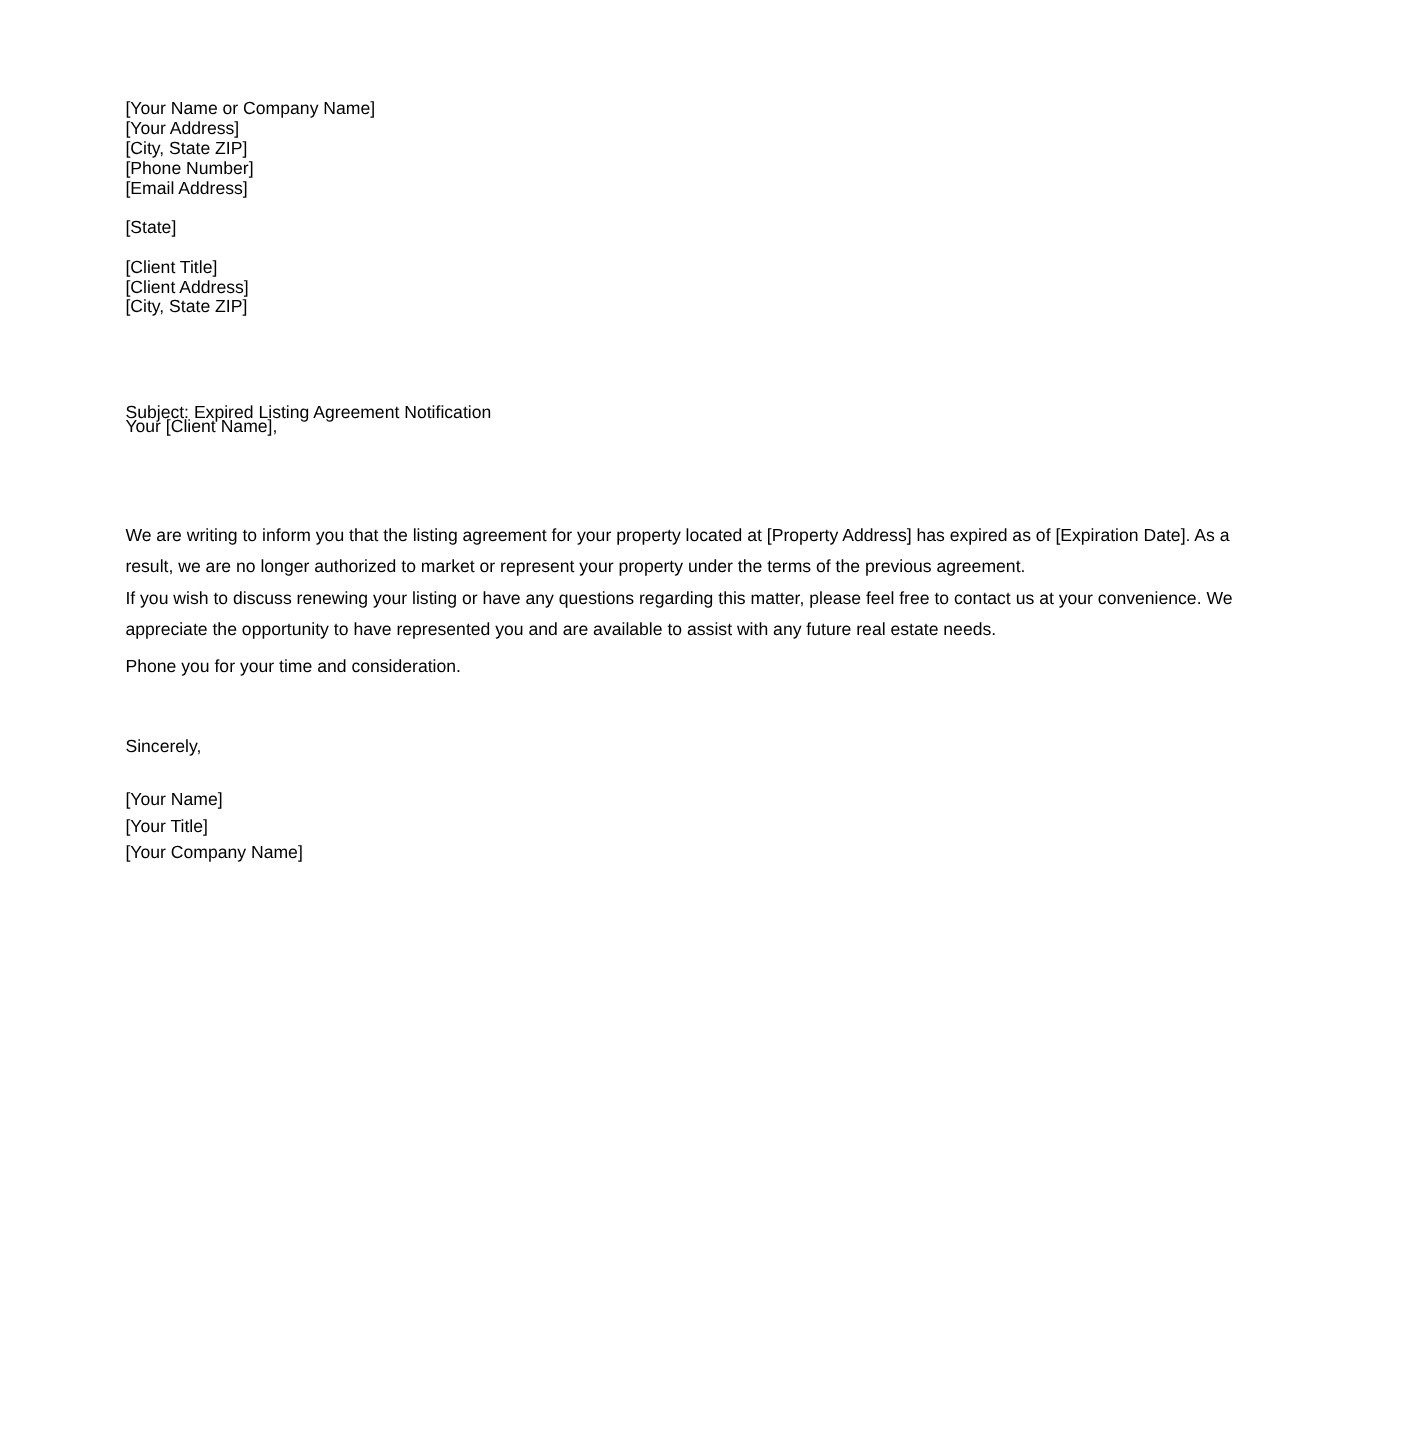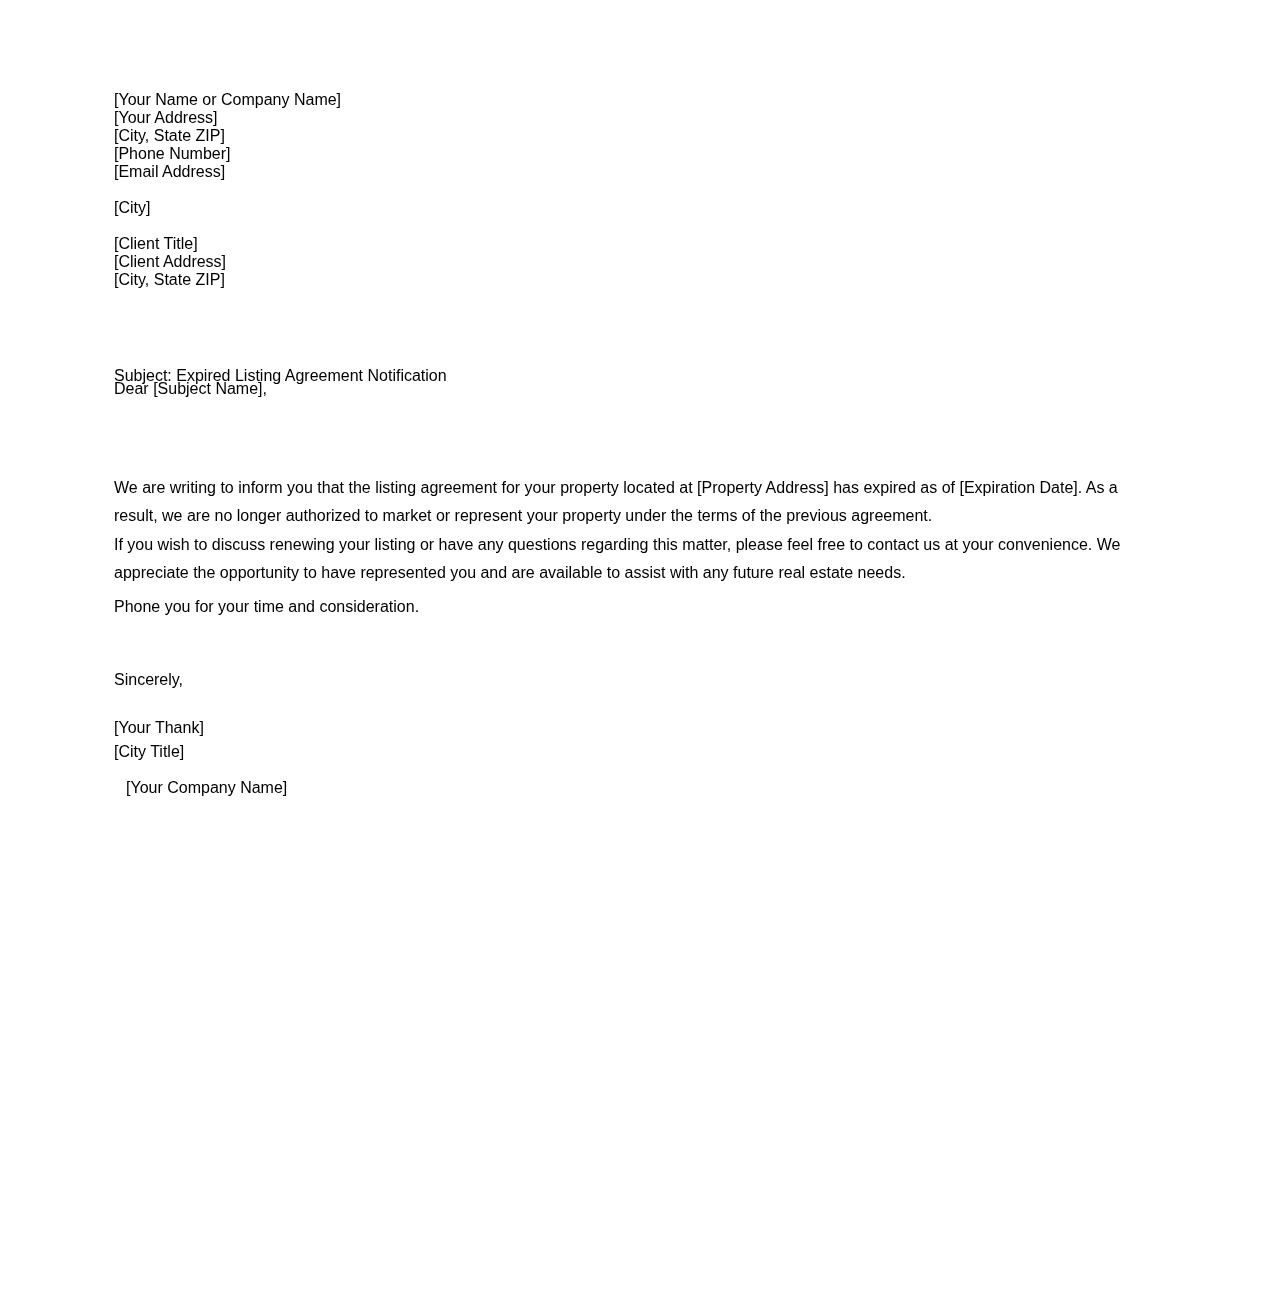--- a/index.html
+++ b/index.html
@@ -19,39 +19,39 @@
 <div class="page">
 
   <div class="blk" style="top:91px;">
     <p class="tight">[Your Name or Company Name]</p>
     <p class="tight">[Your Address]</p>
     <p class="tight">[City, State ZIP]</p>
     <p class="tight">[Phone Number]</p>
     <p class="tight">[Email Address]</p>
   </div>
 
-  <p class="blk tight" style="top:199px;">[City]</p>
+  <p class="blk tight" style="top:199px;">[State]</p>
 
   <div class="blk" style="top:235px;">
     <p class="tight">[Client Title]</p>
     <p class="tight">[Client Address]</p>
     <p class="tight">[City, State ZIP]</p>
   </div>
 
   <p class="blk tight" style="top:326px;margin-top:41px;">Subject: Expired Listing Agreement Notification</p>
 
-  <p class="blk tight" style="top:380px;">Dear [Subject Name],</p>
+  <p class="blk tight" style="top:380px;">Your [Client Name],</p>
 
   <p class="blk para" style="top:430px;margin-top:44px;">We are writing to inform you that the listing agreement for your property located at [Property Address] has expired as of [Expiration Date]. As a result, we are no longer authorized to market or represent your property under the terms of the previous agreement.</p>
 
   <p class="blk para" style="top:511px;margin-top:20px;">If you wish to discuss renewing your listing or have any questions regarding this matter, please feel free to contact us at your convenience. We appreciate the opportunity to have represented you and are available to assist with any future real estate needs.</p>
 
   <p class="blk tight" style="top:598px;">Phone you for your time and consideration.</p>
 
   <p class="blk tight" style="top:671px;">Sincerely,</p>
 
   <div class="blk" style="top:716px;">
-    <p class="sig" style="margin:0;">[Your Thank]</p>
-    <p class="sig" style="margin:0;">[City Title]</p>
-    <p class="sig" style="margin:12px;">[Your Company Name]</p>
+    <p class="sig" style="margin:0;">[Your Name]</p>
+    <p class="sig" style="margin:0;">[Your Title]</p>
+    <p class="sig" style="margin:0;">[Your Company Name]</p>
   </div>
 
 </div>
 
 </body></html>

